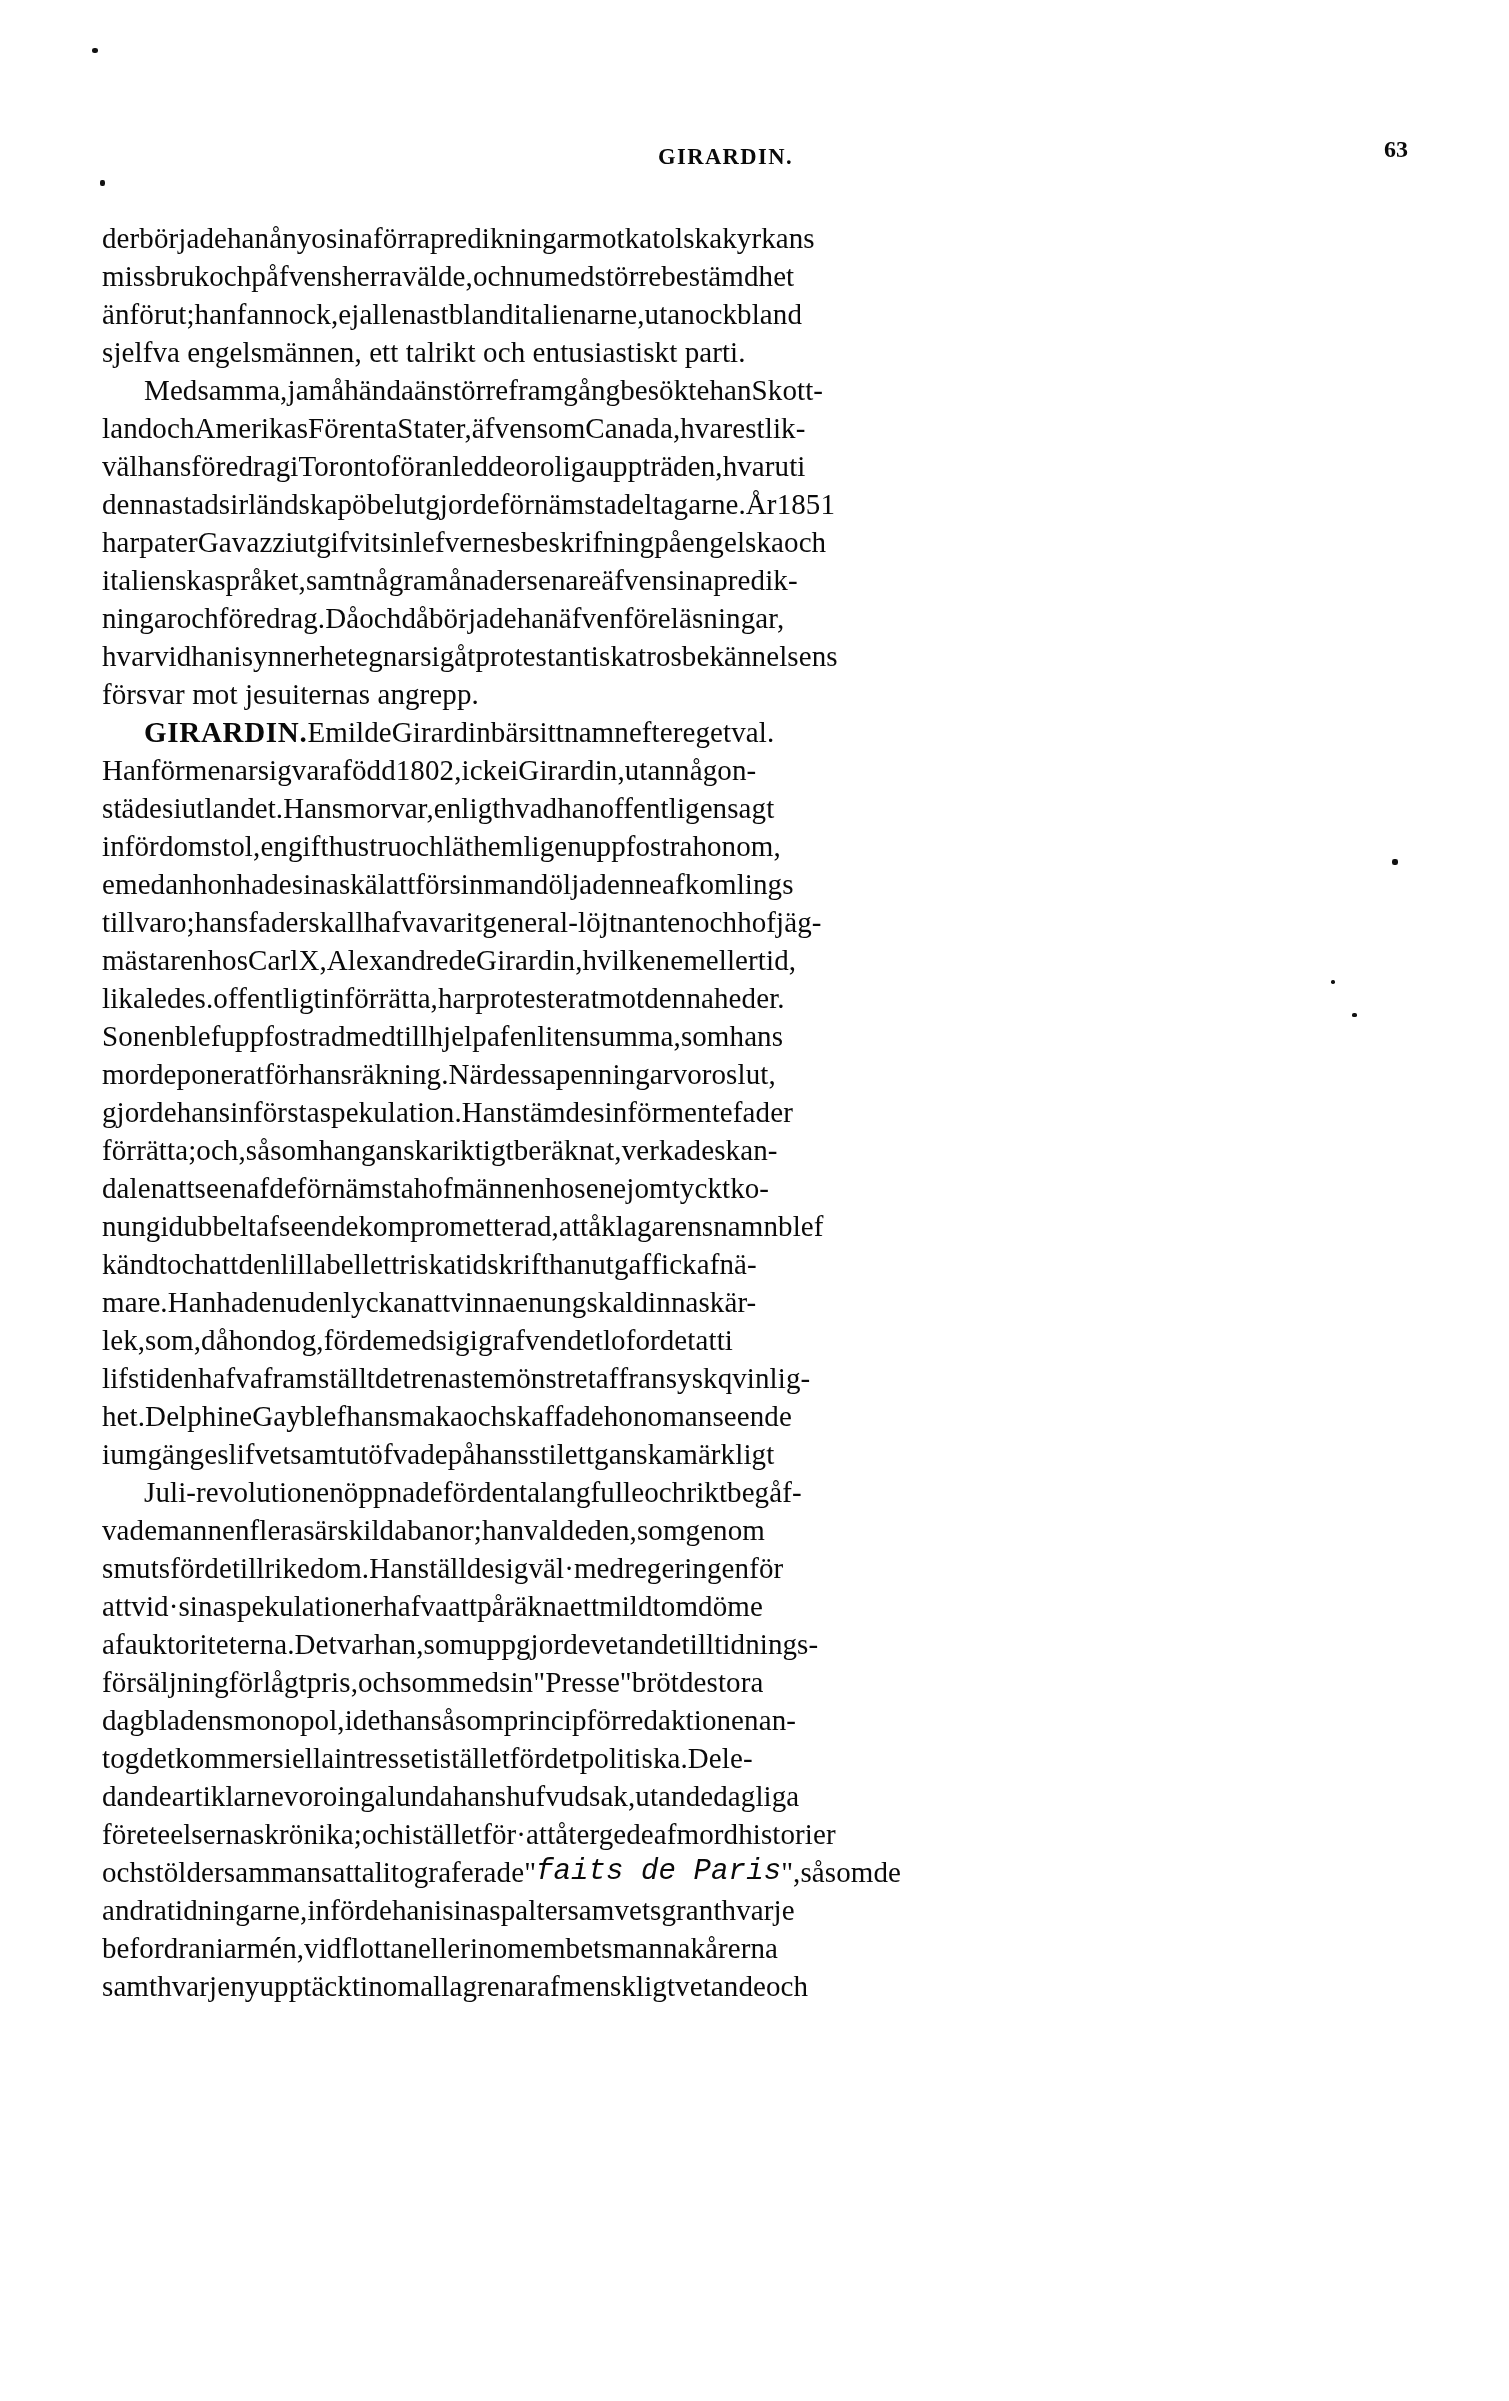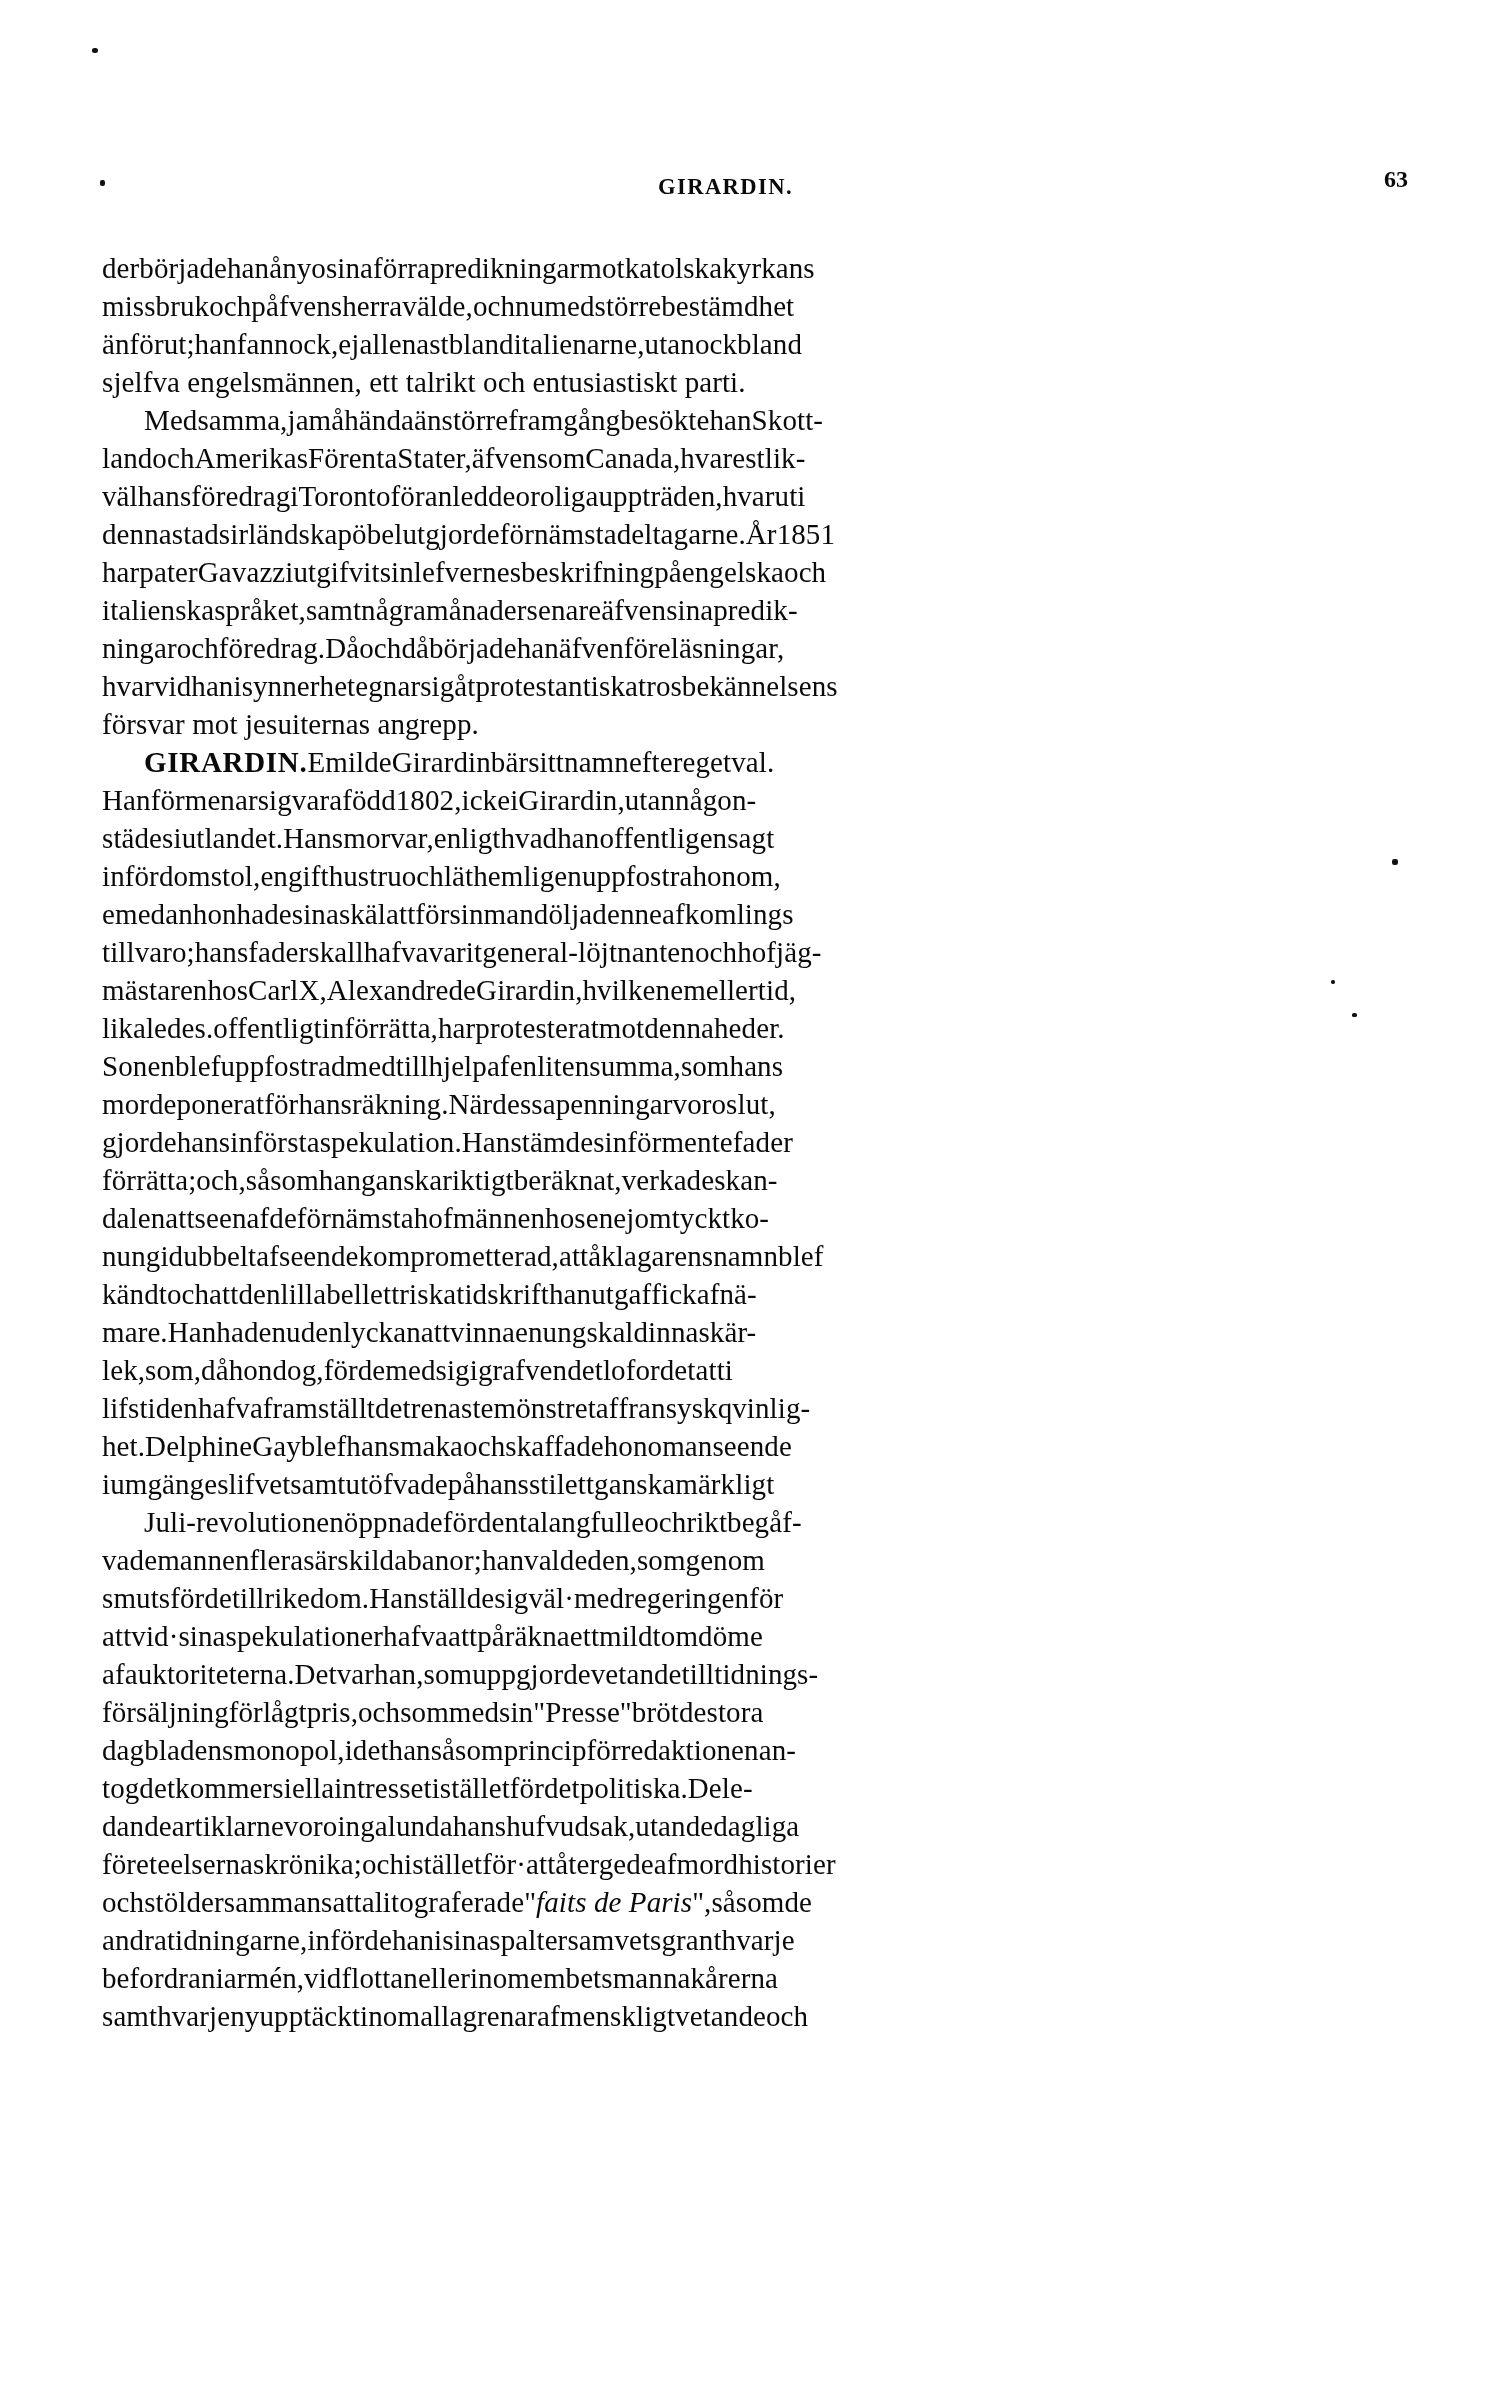--- a/index.html
+++ b/index.html
@@ -73,33 +73,32 @@
   
   .ln.last { display: block; }
 
   .ind { display: inline-block; width: 42px; }
 
   b.run-in {
     font-weight: bold;
     letter-spacing: 0.7px;
   }
 
-  i.it { font-style: italic; }
+  i.it { font-style: italic; font-family: Liberation Mono, monospace; }
 
   
   .speck {
     position: absolute;
     background: #111;
     border-radius: 40%;
   }
 
   
   .textblock, .running-head {
     text-rendering: optimizeLegibility;
-    margin-top: 30px;
   }
 </style>
 </head>
 <body>
 
 <div class="page">
 
   <div class="speck" style="left:92px; top:48px; width:6.2px; height:5.3px;"></div>
   <div class="speck" style="left:100px; top:180px; width:4.8px; height:5.8px;"></div>
   <div class="speck" style="left:1392px; top:859px; width:5.8px; height:5.8px;"></div>

